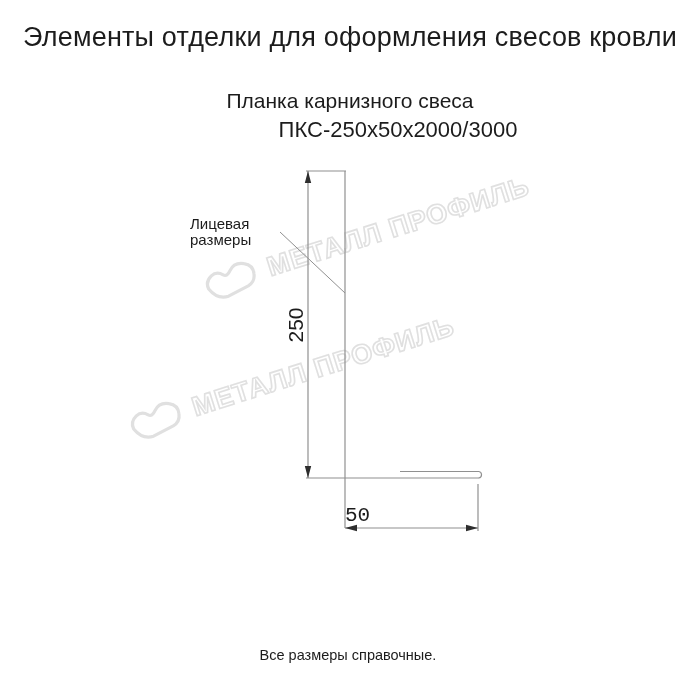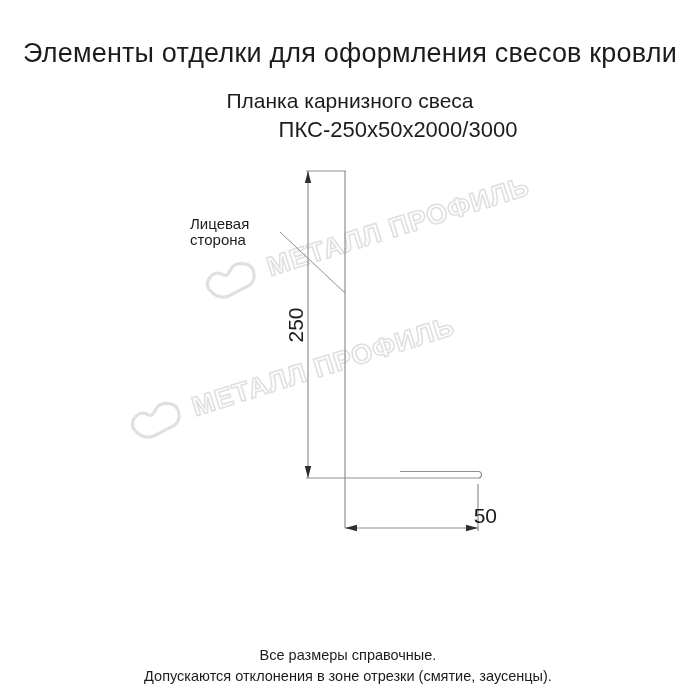--- a/index.html
+++ b/index.html
@@ -4,40 +4,40 @@
 <style>
   html,body{margin:0;padding:0;}
   body{
     width:700px;height:700px;position:relative;overflow:hidden;
     background:var(--background,#fff);
     font-family:"Liberation Sans","DejaVu Sans",sans-serif;
     color:var(--text,#1c1c1c);
   }
   .abs{position:absolute;}
   .page-title{
-    left:0;top:38px;width:700px;text-align:center;
+    left:0;top:22px;width:700px;text-align:center;
     font-size:27px;letter-spacing:0.2px;color:var(--text);
   }
   .product-name{
     left:0;top:89px;width:700px;text-align:center;
     font-size:21px;color:var(--text);
   }
   .product-code{
     left:0;top:117px;width:700px;text-align:center;
     font-size:22px;color:var(--text);margin-left:48px;
   }
   .diagram-svg{left:0;top:0;width:700px;height:700px;}
   .dim-250{
     left:272px;top:314px;width:48px;height:22px;
     display:flex;align-items:center;justify-content:center;
     font-size:21px;transform:rotate(-90deg);color:var(--text);
   }
   .dim-50{
-    left:345px;top:504px;width:152px;text-align:right;
-    font-size:21px;color:var(--text);
+    left:345px;top:504px;width:152px;text-align:left;
+    font-size:21px;color:var(--text);font-family:Liberation Mono, monospace;
   }
   .face-label{
     left:190px;top:216px;width:88px;text-align:left;
     font-size:15px;line-height:16px;color:var(--text);
   }
   .watermark{
     display:flex;align-items:center;gap:10px;height:50px;
     transform-origin:left center;pointer-events:none;
   }
   .watermark.upper{left:203px;top:263px;transform:rotate(-17.5deg);}
@@ -98,19 +98,18 @@
   <polygon points="478,528 466,524.8 466,531.2" style="fill:var(--arrow)"></polygon>
 
   <line x1="280" y1="232" x2="345" y2="293" style="stroke:var(--line)" stroke-width="1"></line>
 </svg>
 
 <div class="abs dim-250">250</div>
 <div class="abs dim-50">50</div>
 
 <div class="abs face-label">
   <div>Лицевая</div>
-  <div>сторона</div>
+  <div>размеры</div>
 </div>
 
 <div class="abs footer">
   <div>Все размеры справочные.</div>
-  <div>Допускаются отклонения в зоне отрезки (смятие, заусенцы).</div>
 </div>
 
 </body></html>

